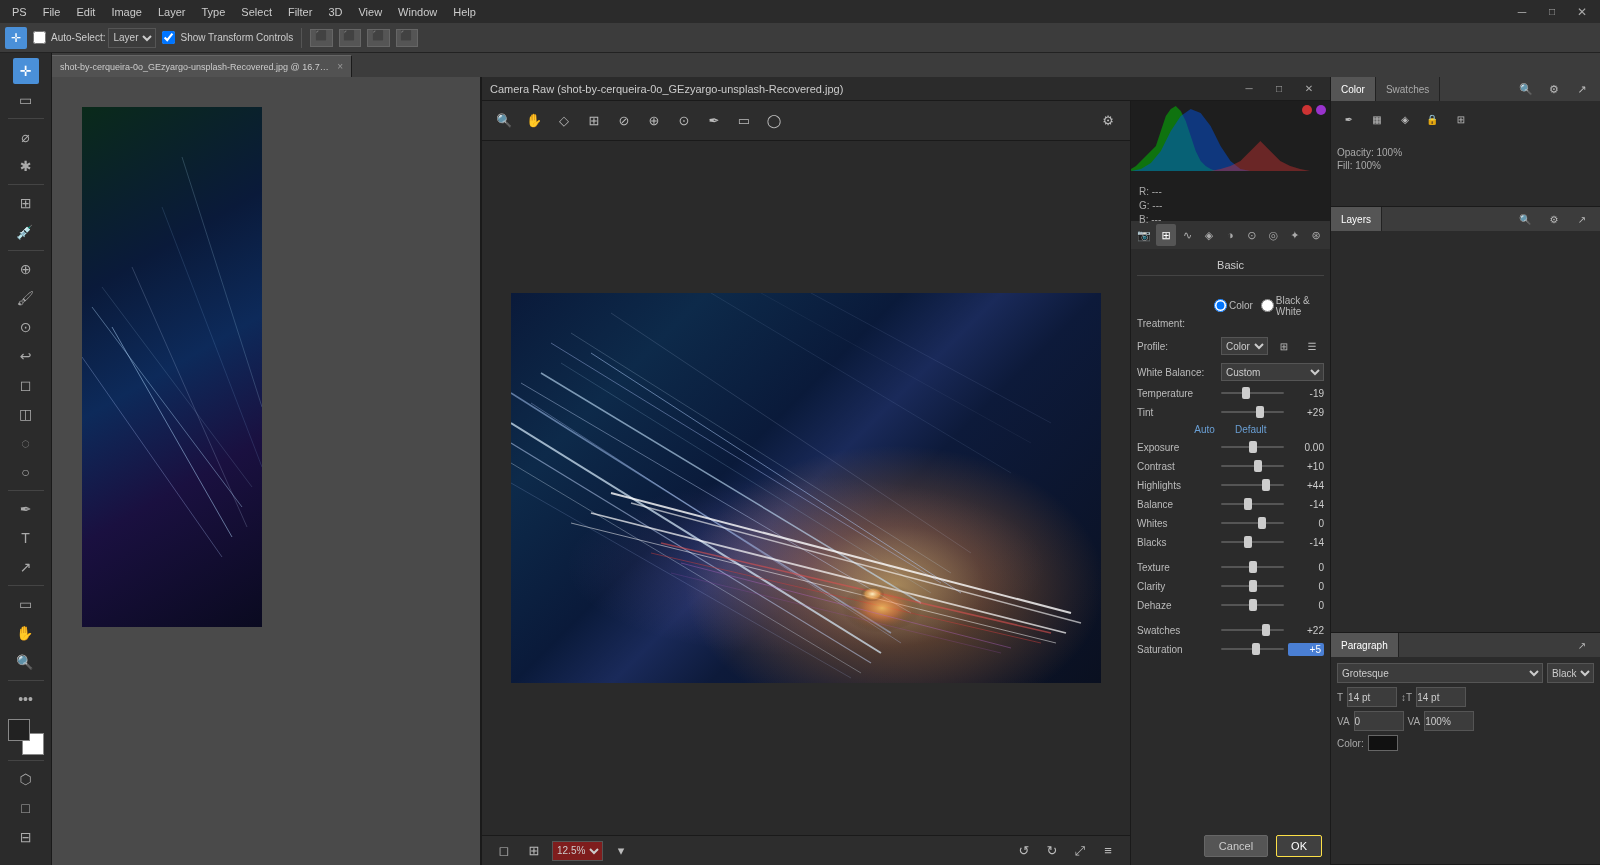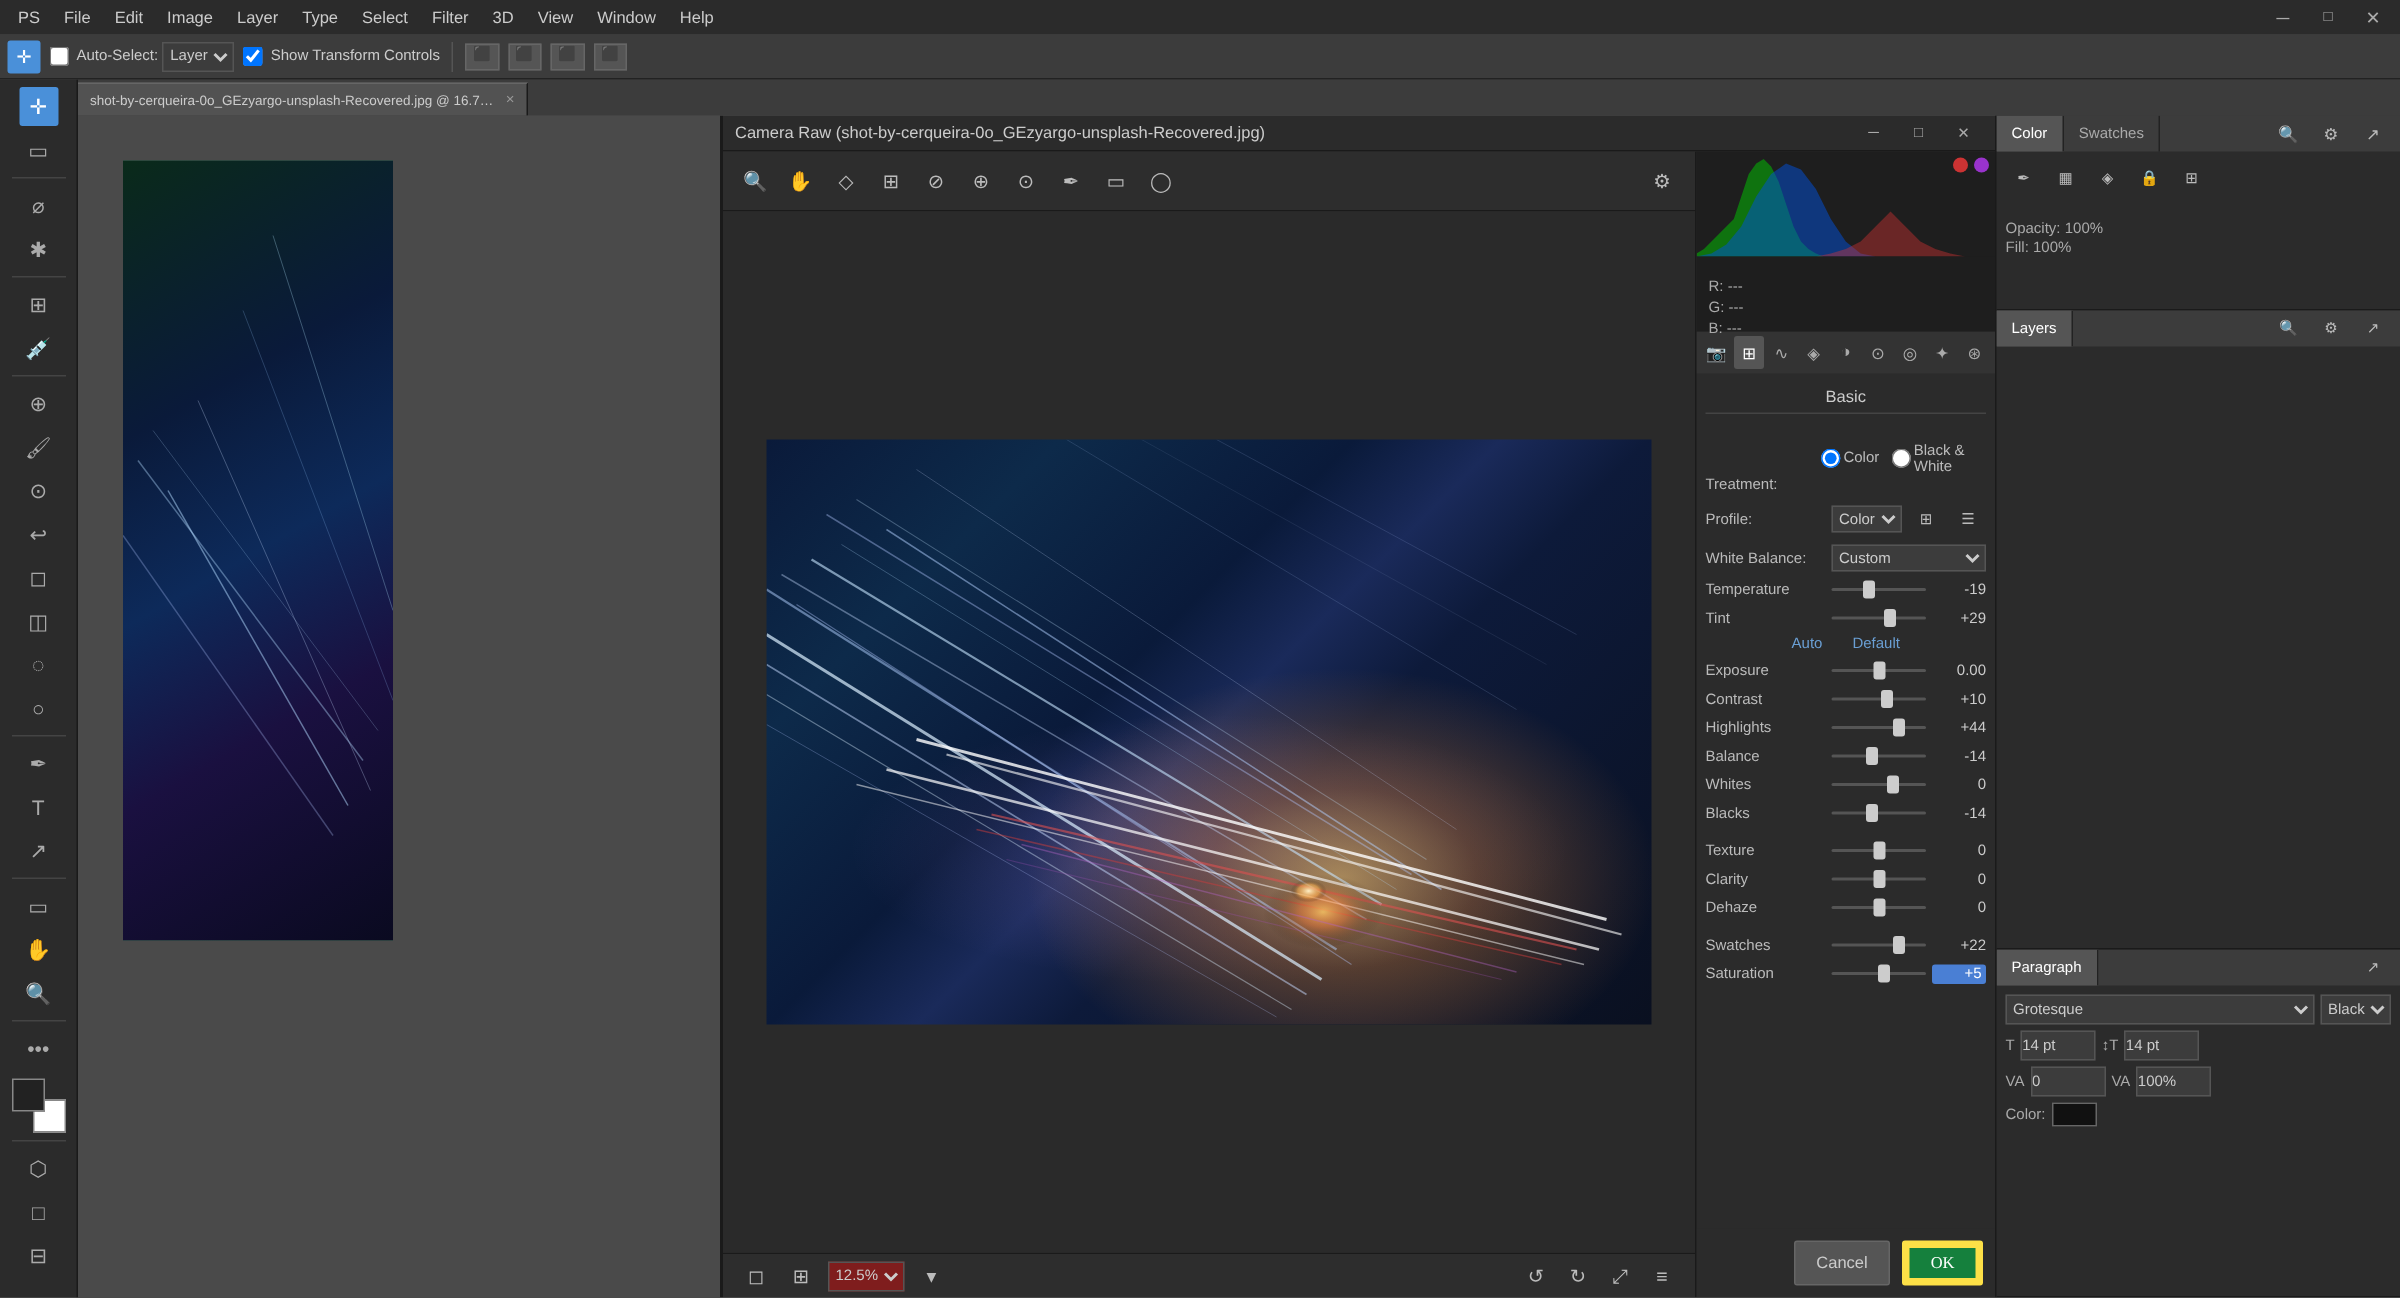--- a/index.html
+++ b/index.html
@@ -498,24 +498,23 @@
       font-size: 11px;
       cursor: pointer;
       border-radius: 2px;
     }
     .cr-btn-cancel {
       background: #555;
       color: #ccc;
       border: 1px solid #666;
     }
     .cr-btn-ok {
-      background: #15803d;
+      background: #404040;
       color: white;
-      border: 5px solid #fde047;
-      font-family: Liberation Serif, serif;
+      border: 1px solid #fde047;
     }
 
     
     .right-panels {
       width: 270px;
       background: #2b2b2b;
       display: flex;
       flex-direction: column;
       flex-shrink: 0;
       border-left: 1px solid #1a1a1a;

